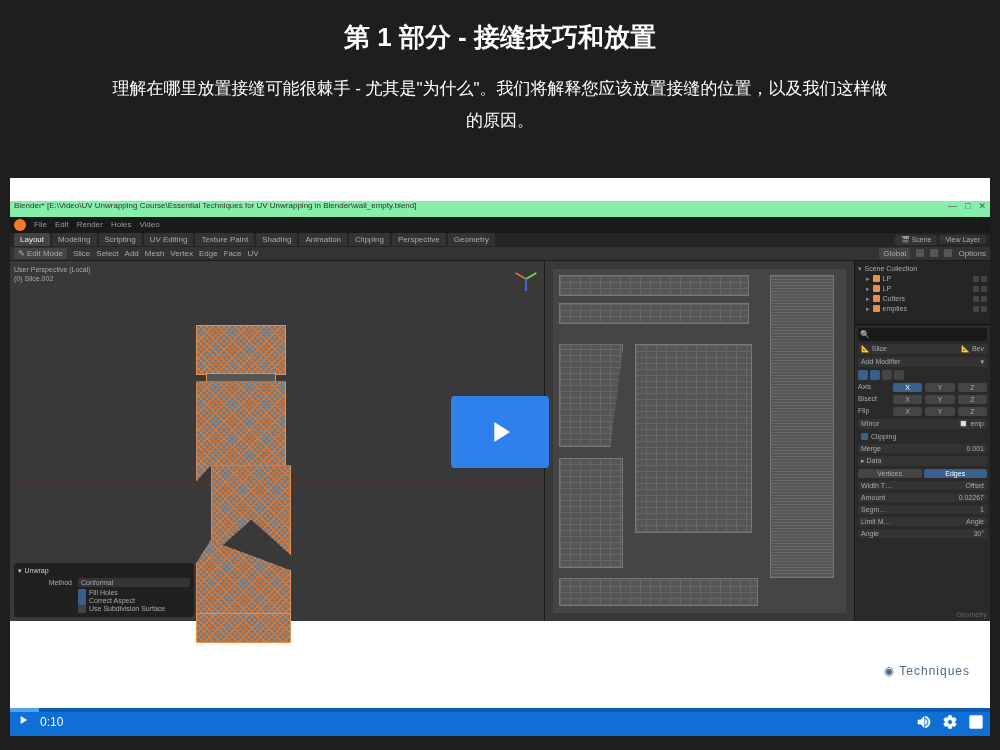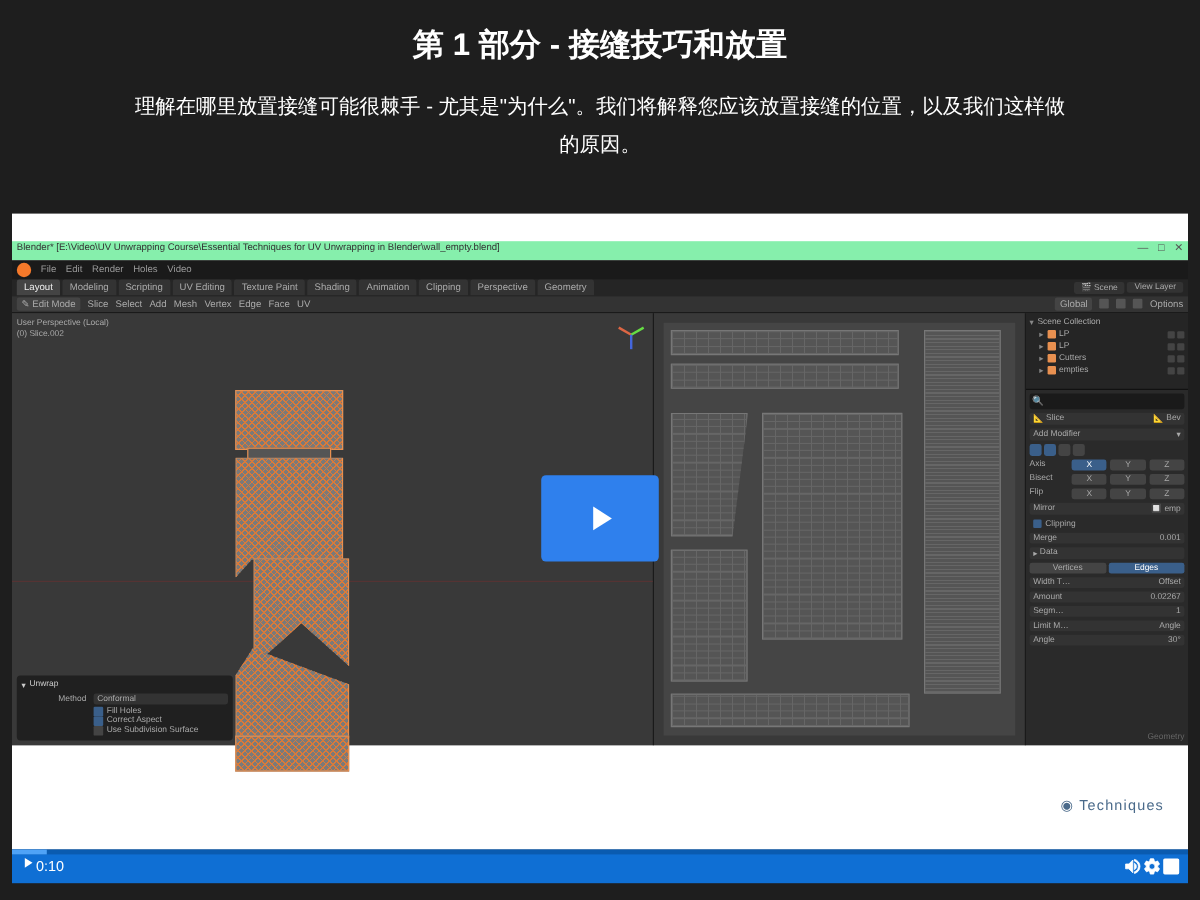--- a/index.html
+++ b/index.html
@@ -268,20 +268,21 @@
   cursor: pointer;
 }
 .play-overlay svg { width: 34px; height: 34px; fill: #fff; }
 
 .video-controls {
   height: 28px;
   background: #0f6fd4;
   display: flex;
   align-items: center;
   padding: 0 6px;
+  gap: 10px;
   position: relative;
 }
 .vc-track {
   position: absolute;
   top: 0; left: 0; right: 0; height: 4px;
   background: #0a5bb0;
 }
 .vc-progress {
   position: absolute;
   top: 0; left: 0; width: 3%; height: 4px;

